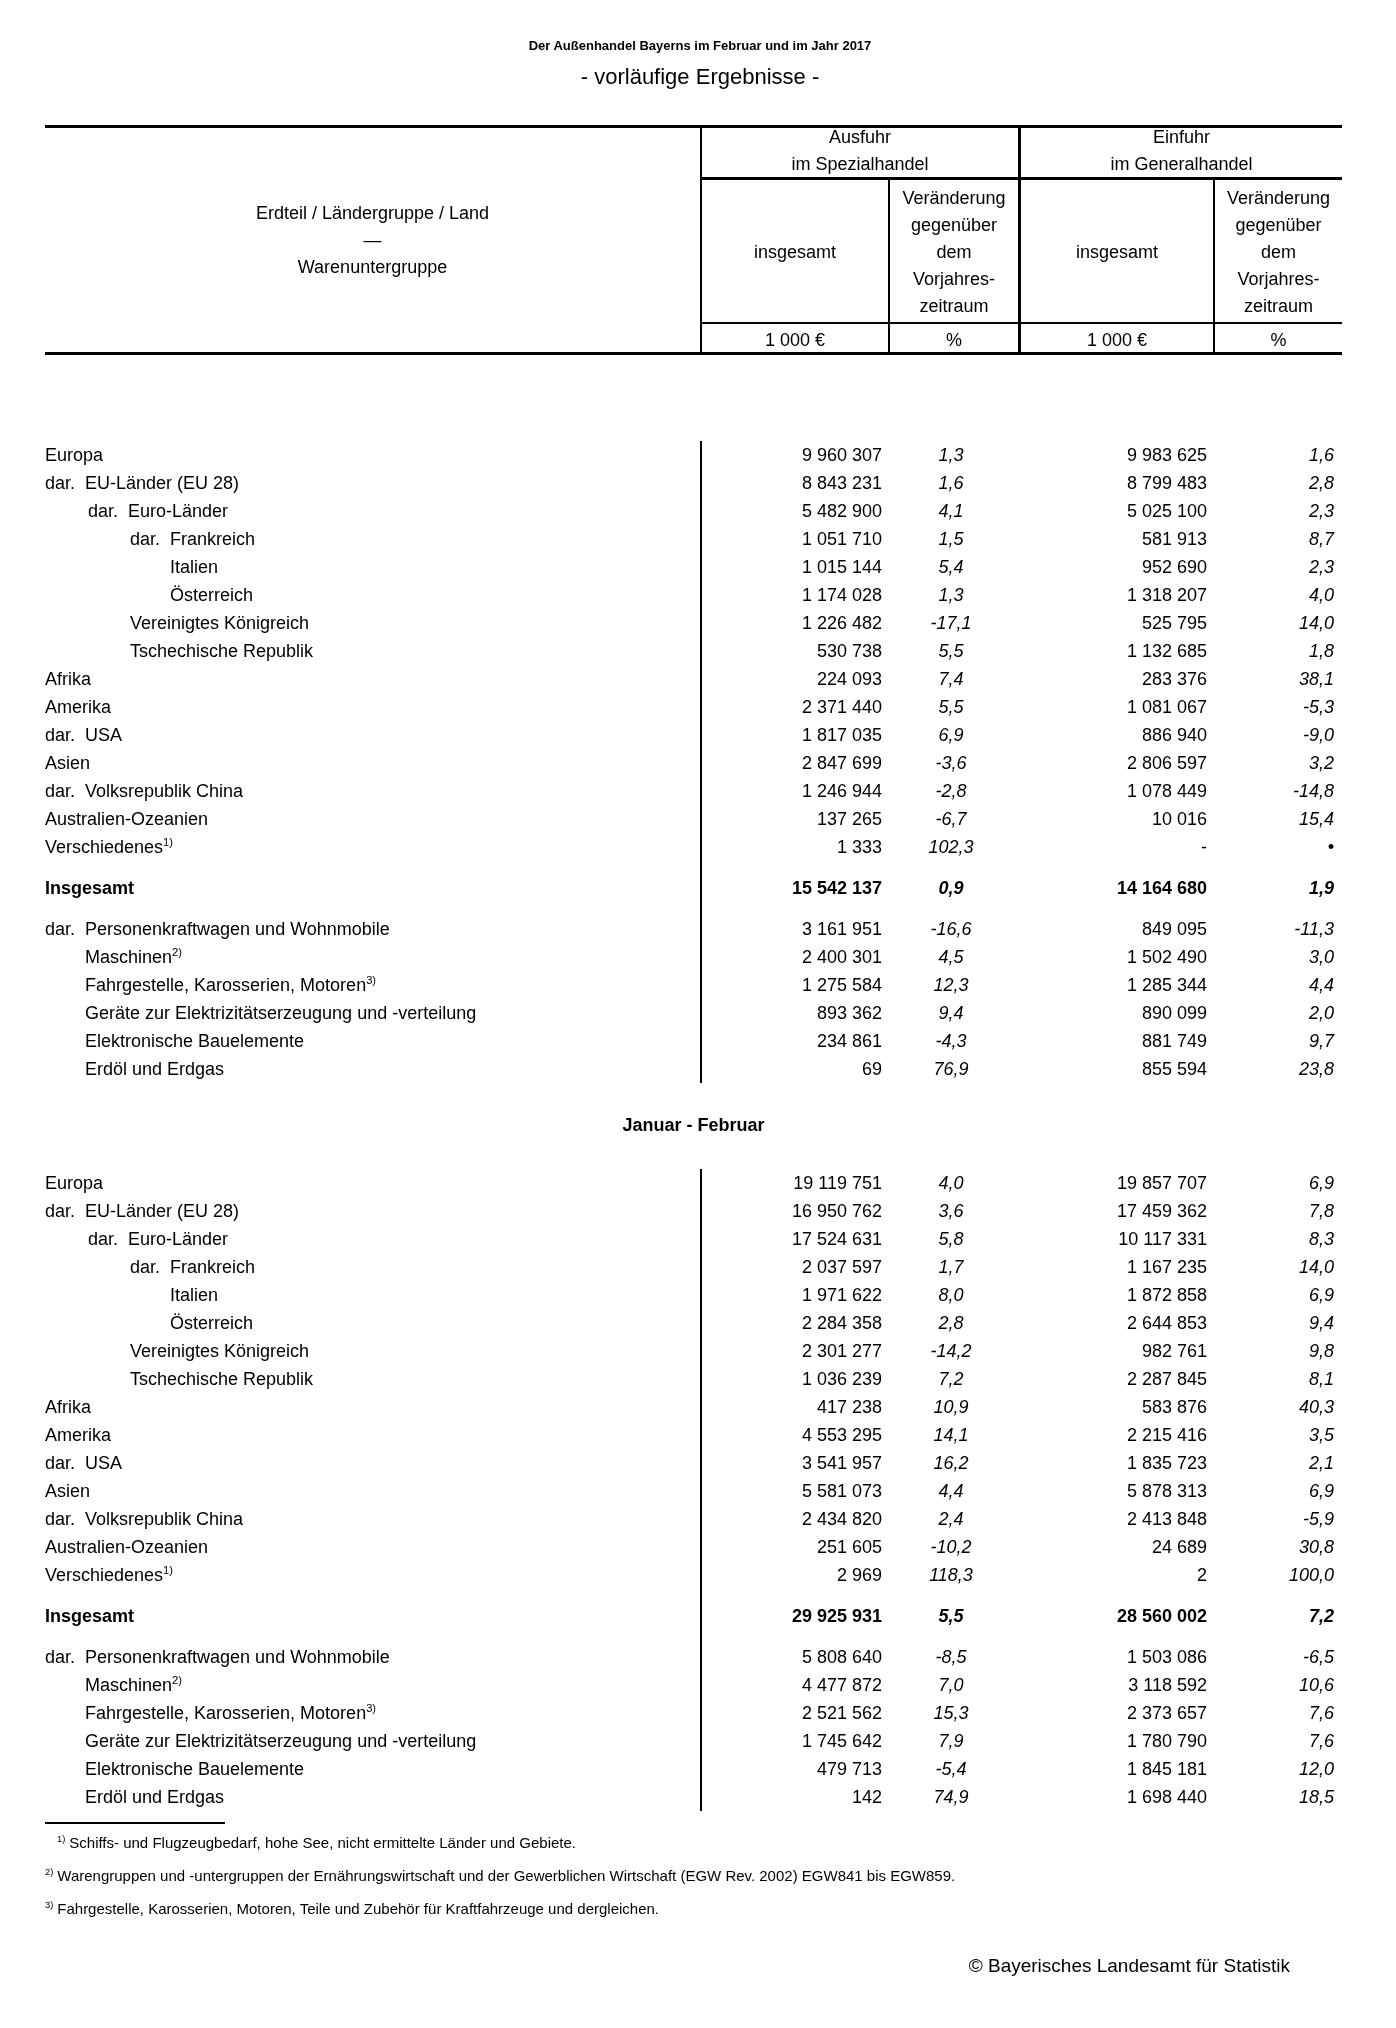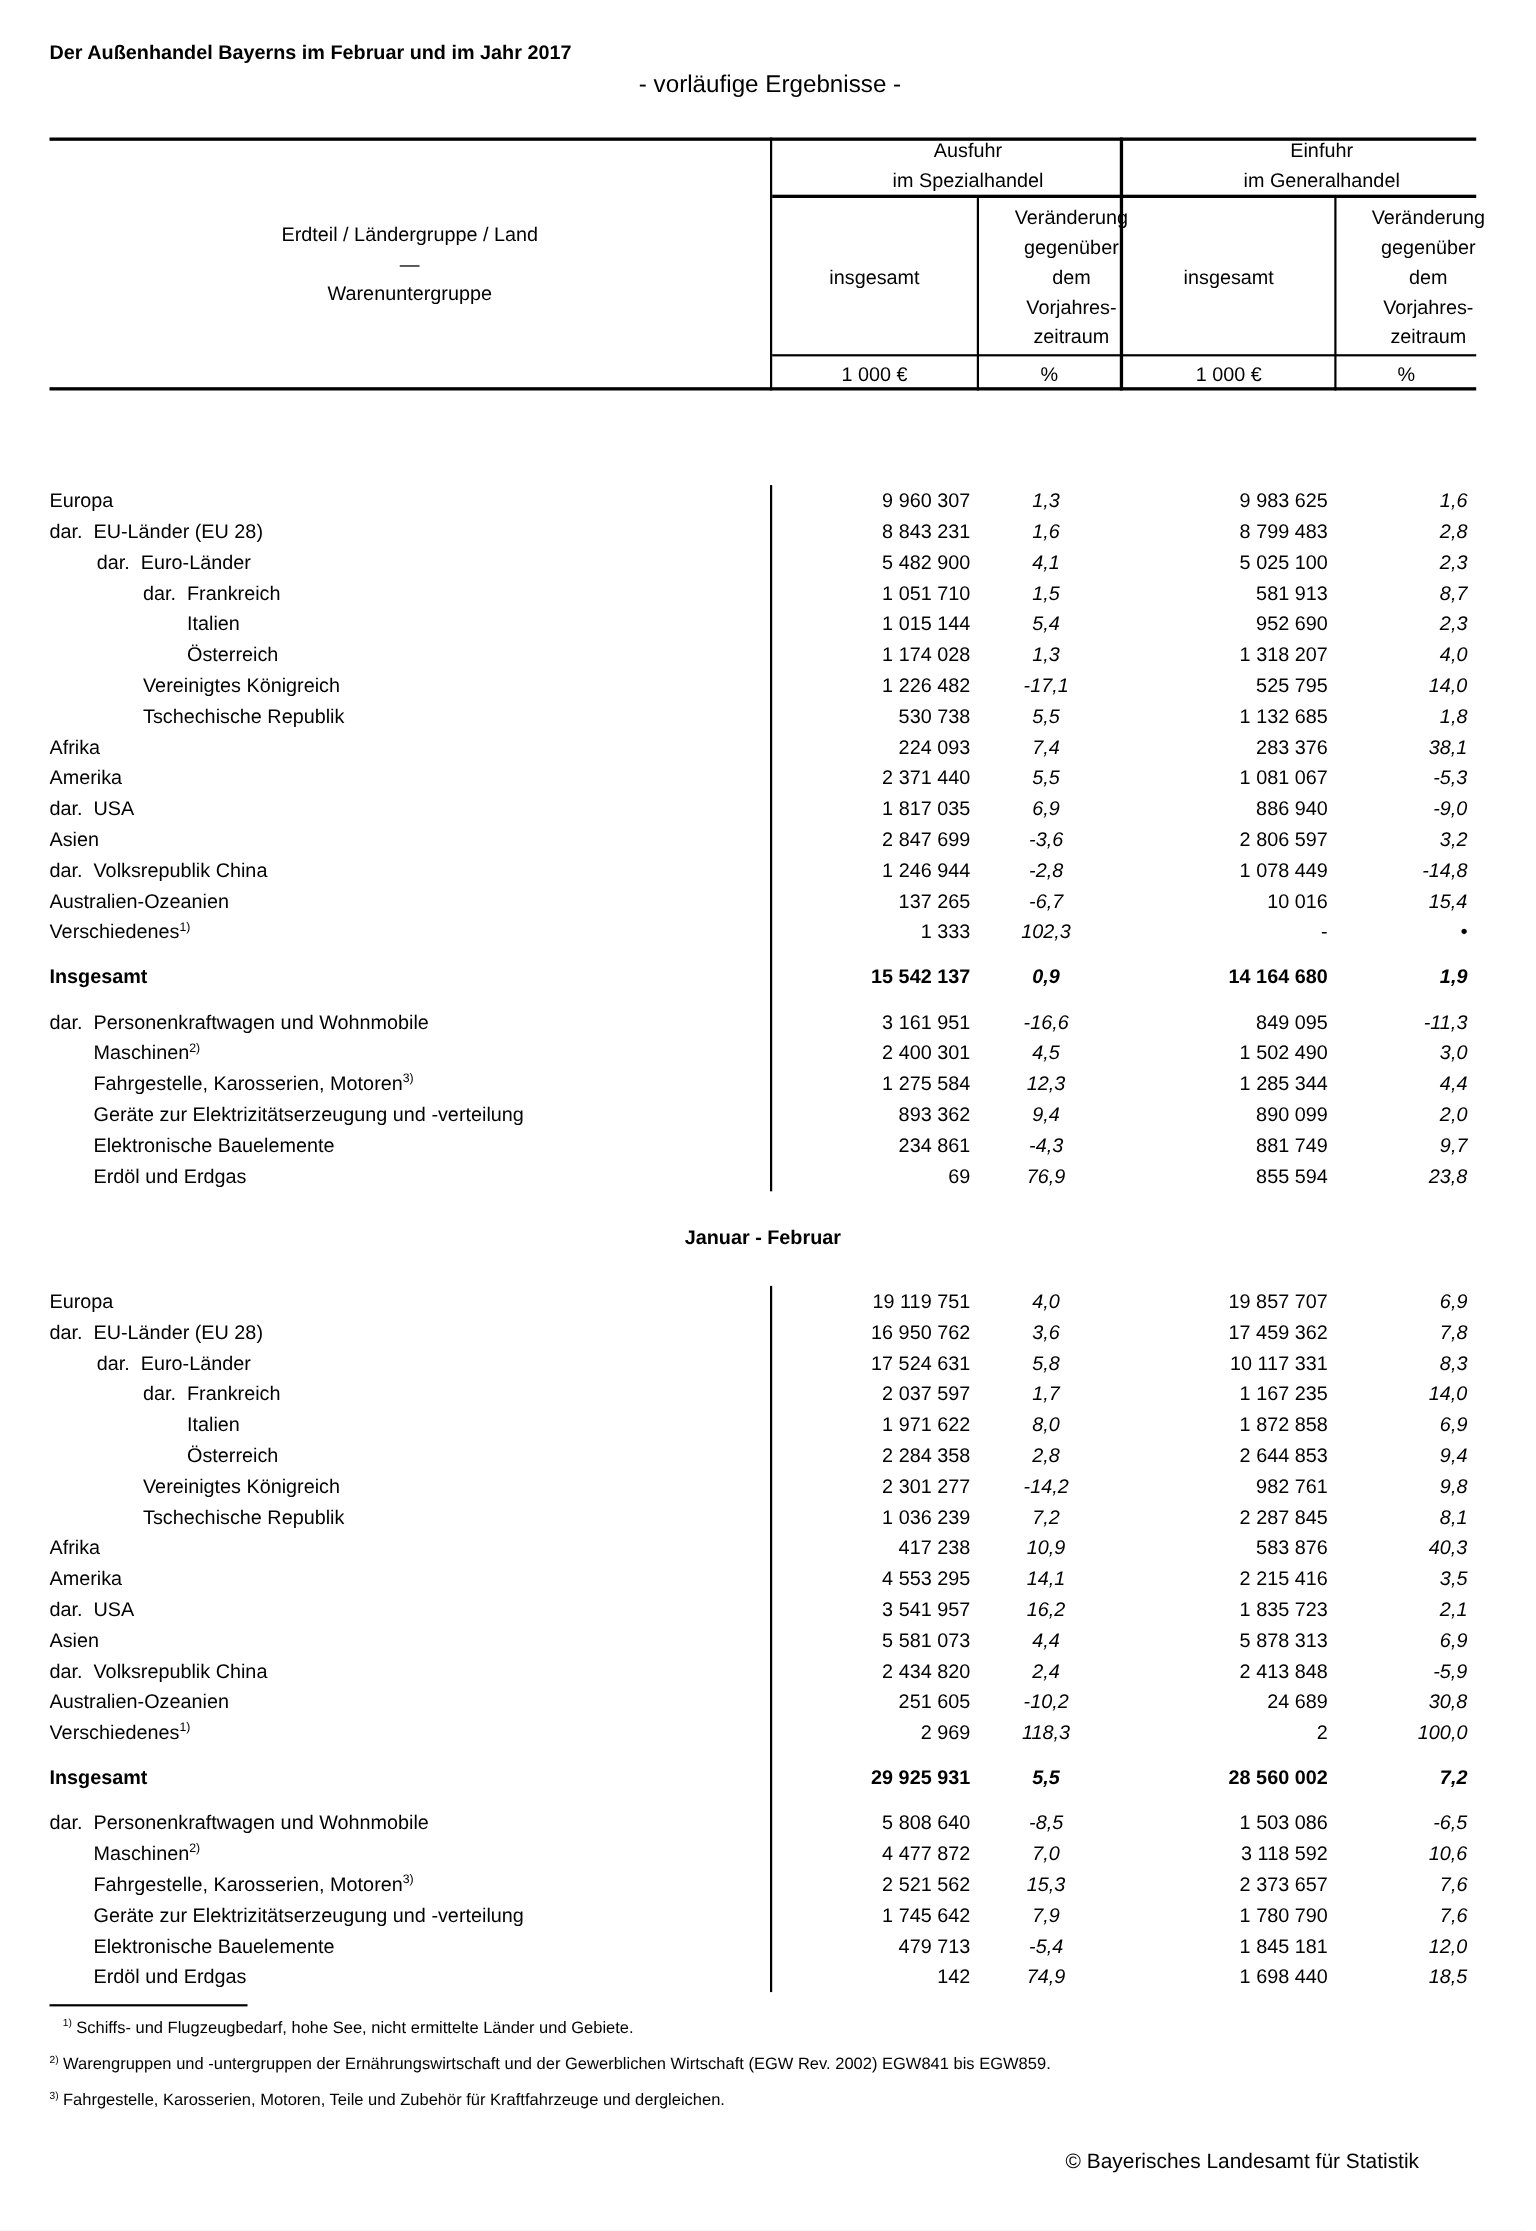--- a/index.html
+++ b/index.html
@@ -1,29 +1,29 @@
 <!DOCTYPE html>
 <html><head>
 <meta charset="utf-8">
 <style>
   * { margin:0; padding:0; box-sizing:border-box; }
   body { background:#e8e8e8; font-family:"Liberation Sans", sans-serif; color:#000; }
   .page { position:relative; width:1396px; height:2028px; background:#ffffff; margin:0 auto; overflow:hidden; }
 
-  .title { position:absolute; left:45px; top:38px; width:1310px; 
-           font-size:18px; font-weight:bold; }
+  .title { position:absolute; left:45px; top:38px; width:1310px; text-align:center;
+           font-size:13px; font-weight:bold; }
   .subtitle { position:absolute; left:45px; top:64px; width:1310px; text-align:center; font-size:22px; }
 
   .rule { position:absolute; background:#000; }
 
   
   .thead { position:absolute; left:45px; top:125px; width:1297px; height:230px; font-size:18px; }
   .thead .cell { position:absolute; display:flex; align-items:center; justify-content:center;
                  text-align:center; line-height:27px; }
-  .pre-line { white-space:pre-line;margin-left:20px; }
+  .pre-line { white-space:pre-line; }
   .h-stub     { left:0;     top:0;     width:655px;  height:230px; flex-direction:column; }
   .h-grp-a    { left:657px; top:0;     width:316px;  height:52px; }
   .h-grp-e    { left:976px; top:0;     width:321px;  height:52px; }
   .h-sub-a1   { left:657px; top:55px;  width:186px;  height:145px; }
   .h-sub-a2   { left:845px; top:55px;  width:128px;  height:145px; }
   .h-sub-e1   { left:976px; top:55px;  width:192px;  height:145px; }
   .h-sub-e2   { left:1170px;top:55px;  width:127px;  height:145px; }
   .h-unit-a1  { left:657px; top:200px; width:186px;  height:30px; }
   .h-unit-a2  { left:845px; top:200px; width:128px;  height:30px; }
   .h-unit-e1  { left:976px; top:200px; width:192px;  height:30px; }

